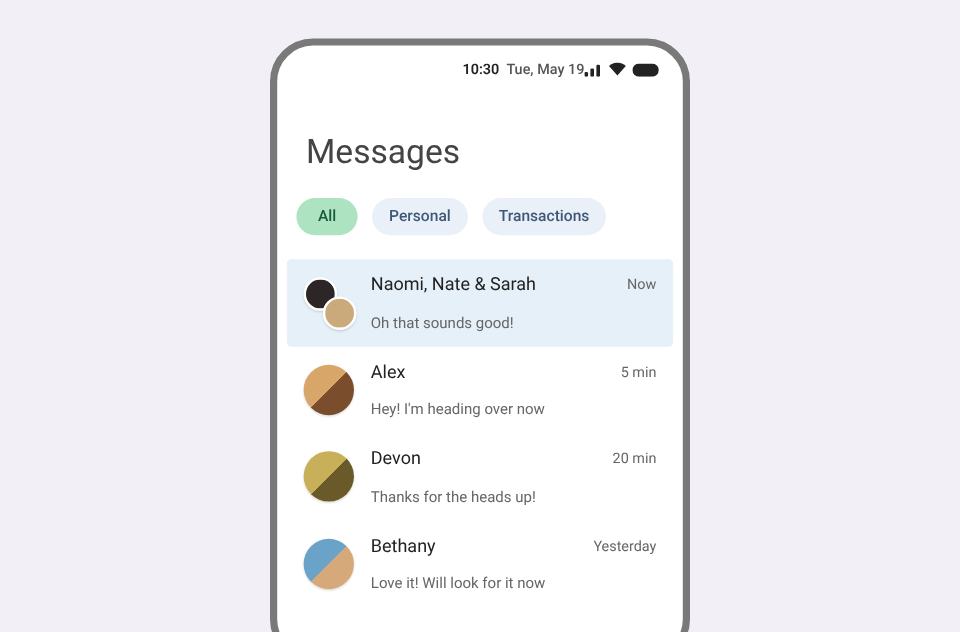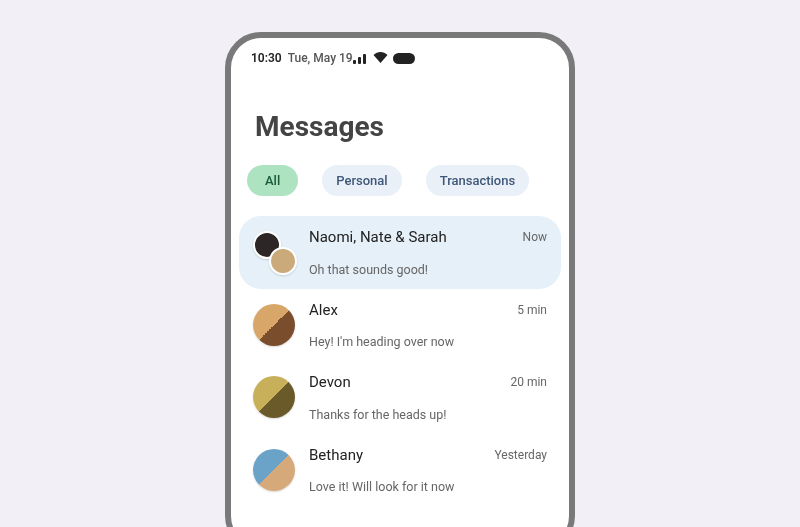--- a/index.html
+++ b/index.html
@@ -2,34 +2,34 @@
 <html><head>
 <meta charset="utf-8">
 <style>
   html,body{margin:0;padding:0;width:800px;height:527px;background:#f2eff7;font-family:'Google Sans',Roboto,Helvetica,Arial,sans-serif;overflow:hidden}
   *{box-sizing:border-box}
   .phone{
     position:absolute;left:225px;top:32px;width:350px;height:520px;
     border:6px solid #797979;border-radius:36px;background:#fff;
     overflow:hidden;
   }
-  .status-bar{height:40px;display:flex;align-items:center;justify-content:flex-start;padding:0 20px}
+  .status-bar{height:40px;display:flex;align-items:center;justify-content:flex-end;padding:0 20px}
   .status-left{font-size:12px;color:#555;font-weight:500}
   .status-left .time{color:#222;font-weight:600}
   .status-right{display:flex;align-items:center;gap:5px}
-  .page-title{font-size:28px;color:#444;font-weight:700;text-align:left;padding:32px 0 22px 24px}
-  .tabs{display:flex;gap:24px;padding:0 16px 20px 16px}
+  .page-title{font-size:28px;color:#444;font-weight:400;text-align:left;padding:32px 0 22px 24px}
+  .tabs{display:flex;gap:12px;padding:0 16px 20px 16px}
   .tab{
     background:#e9f0f7;color:#3f5879;border:none;border-radius:18px;
     font-size:13px;padding:8px 14px;cursor:pointer;font-family:inherit;font-weight:500;
   }
   .tab.active{background:#aee3c1;color:#1a5b3a;padding:8px 18px}
   .list{display:flex;flex-direction:column;padding:0 8px}
   .item{
-    display:flex;align-items:center;gap:14px;padding:12px 14px;border-radius:22px;cursor:pointer;
+    display:flex;align-items:center;gap:14px;padding:12px 14px;border-radius:4px;cursor:pointer;
   }
   .item.highlight{background:#e6f0f8}
   .avatar{width:42px;height:42px;border-radius:50%;flex-shrink:0;box-shadow:0 1px 2px rgba(0,0,0,0.15)}
   .avatar-group{width:42px;height:42px;position:relative;flex-shrink:0}
   .avatar-group .a1,.avatar-group .a2{position:absolute;width:28px;height:28px;border-radius:50%;border:2px solid #fff;box-shadow:0 1px 2px rgba(0,0,0,0.15)}
   .avatar-group .a1{left:0;top:0}
   .avatar-group .a2{right:-2px;bottom:-2px}
   .item-body{flex:1;min-width:0}
   .item-title{font-size:15px;color:#222;font-weight:400;line-height:1.3}
   .item-sub{font-size:12.5px;color:#666;margin-top:14px}

